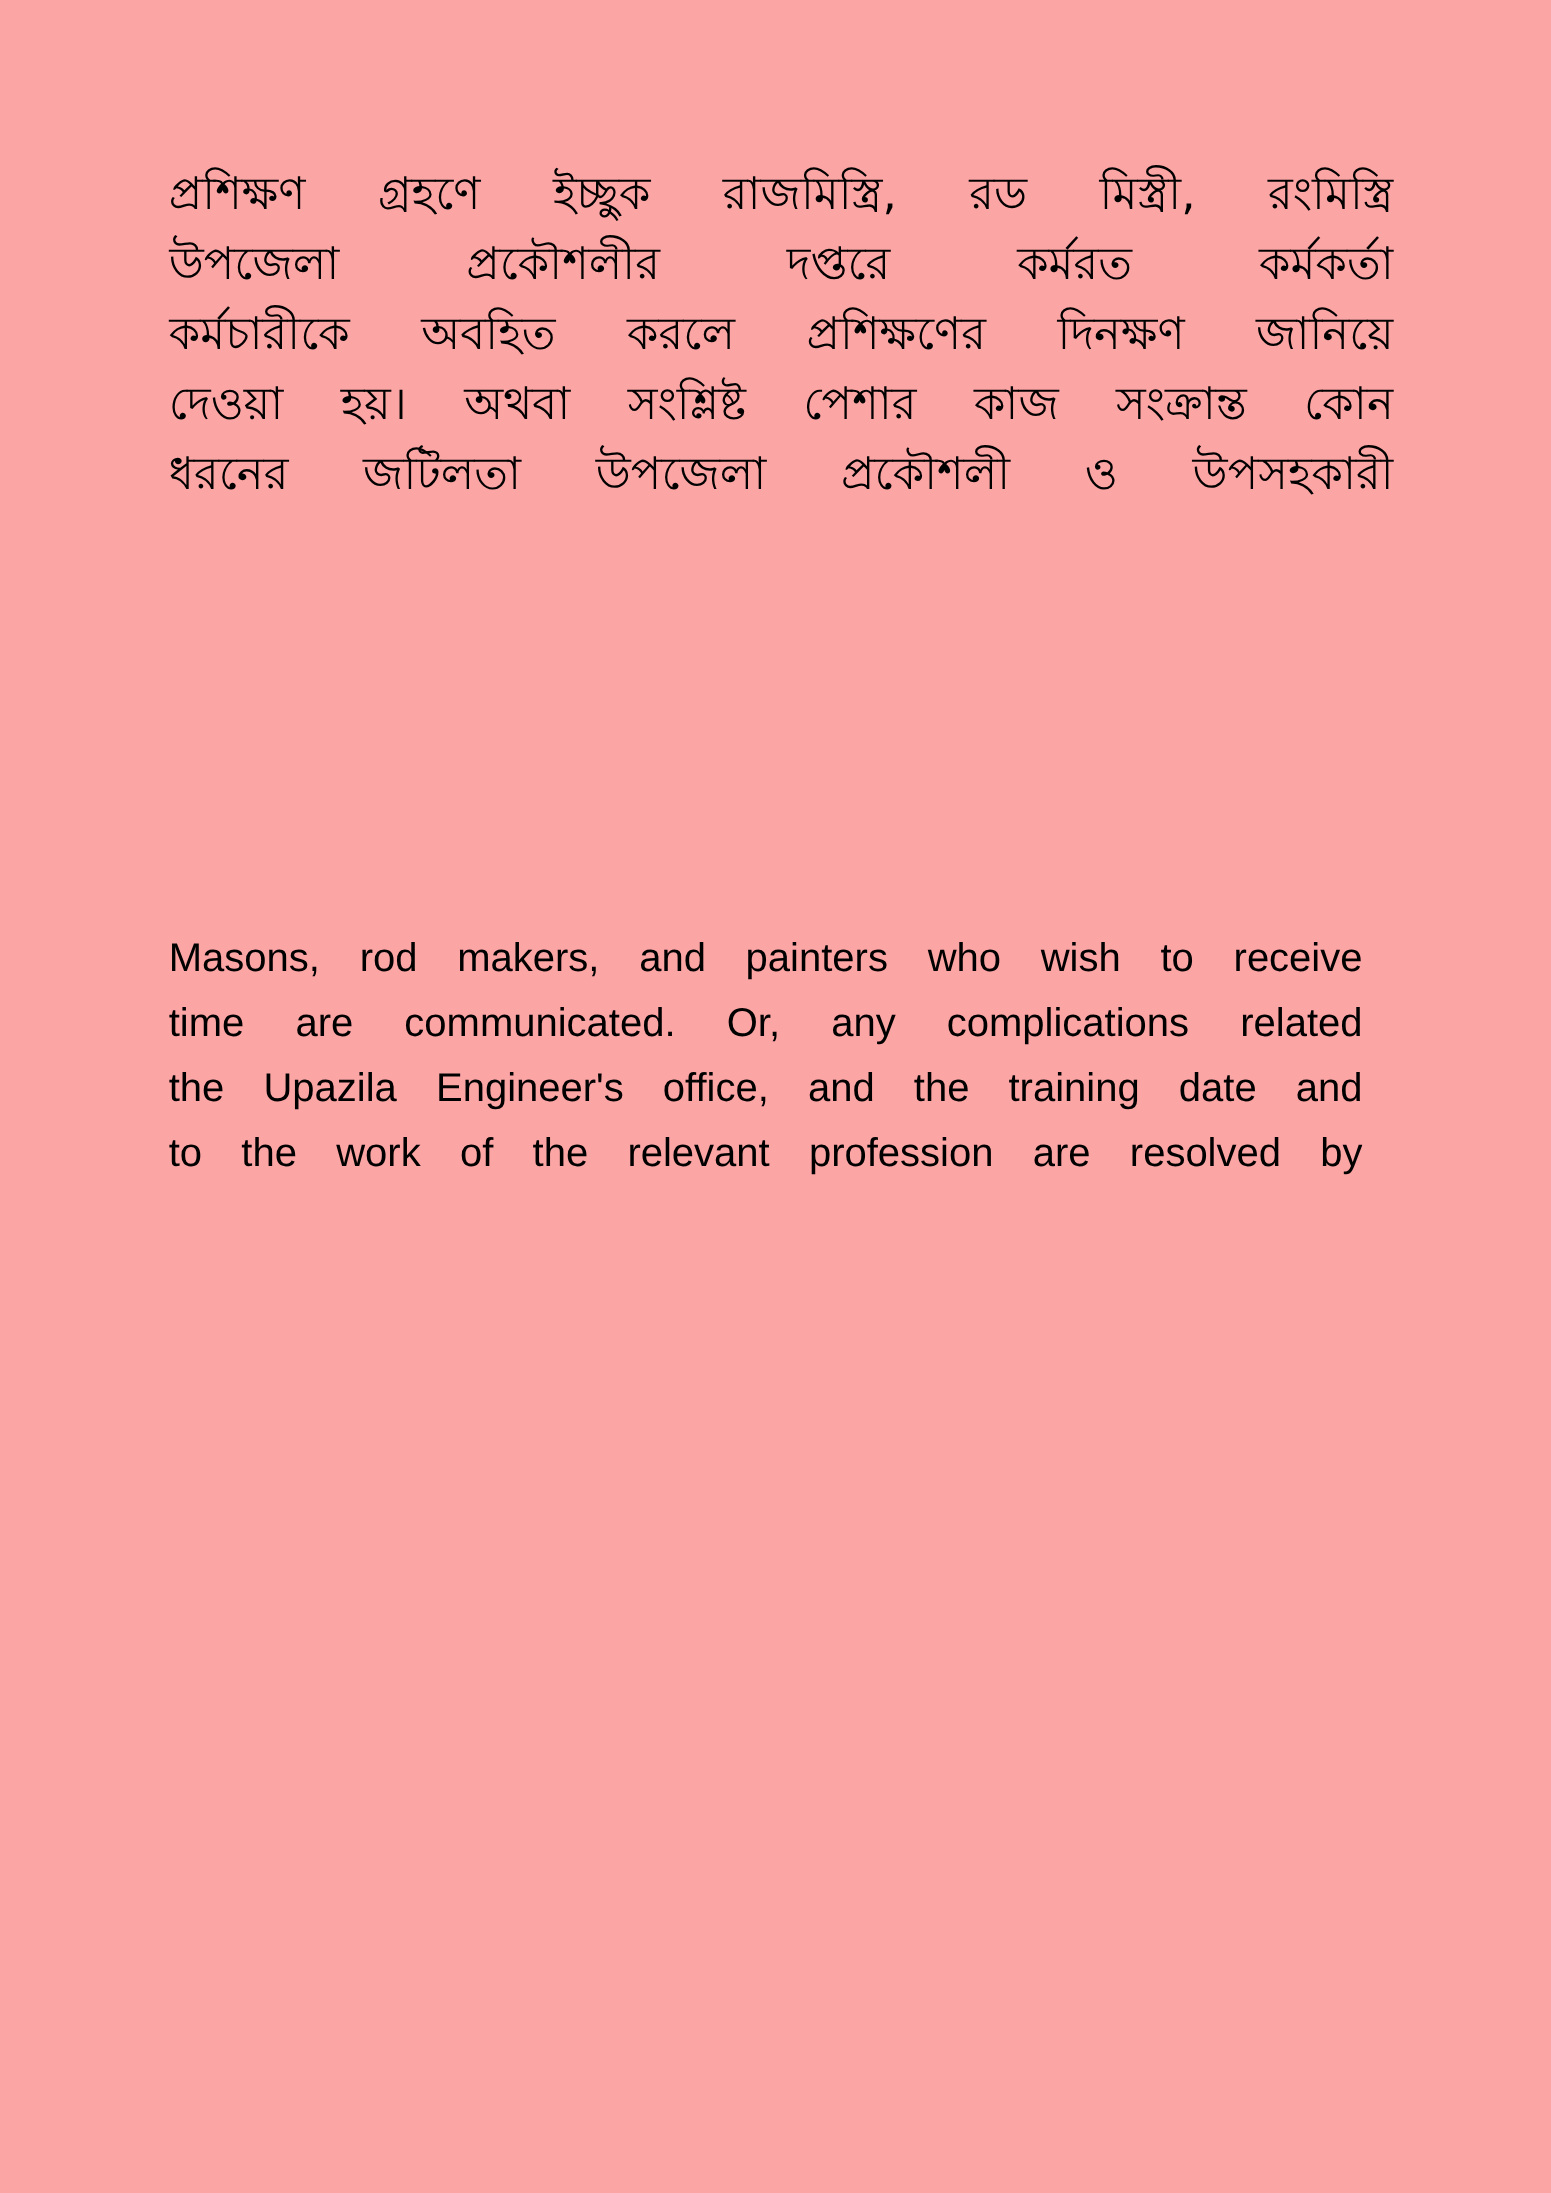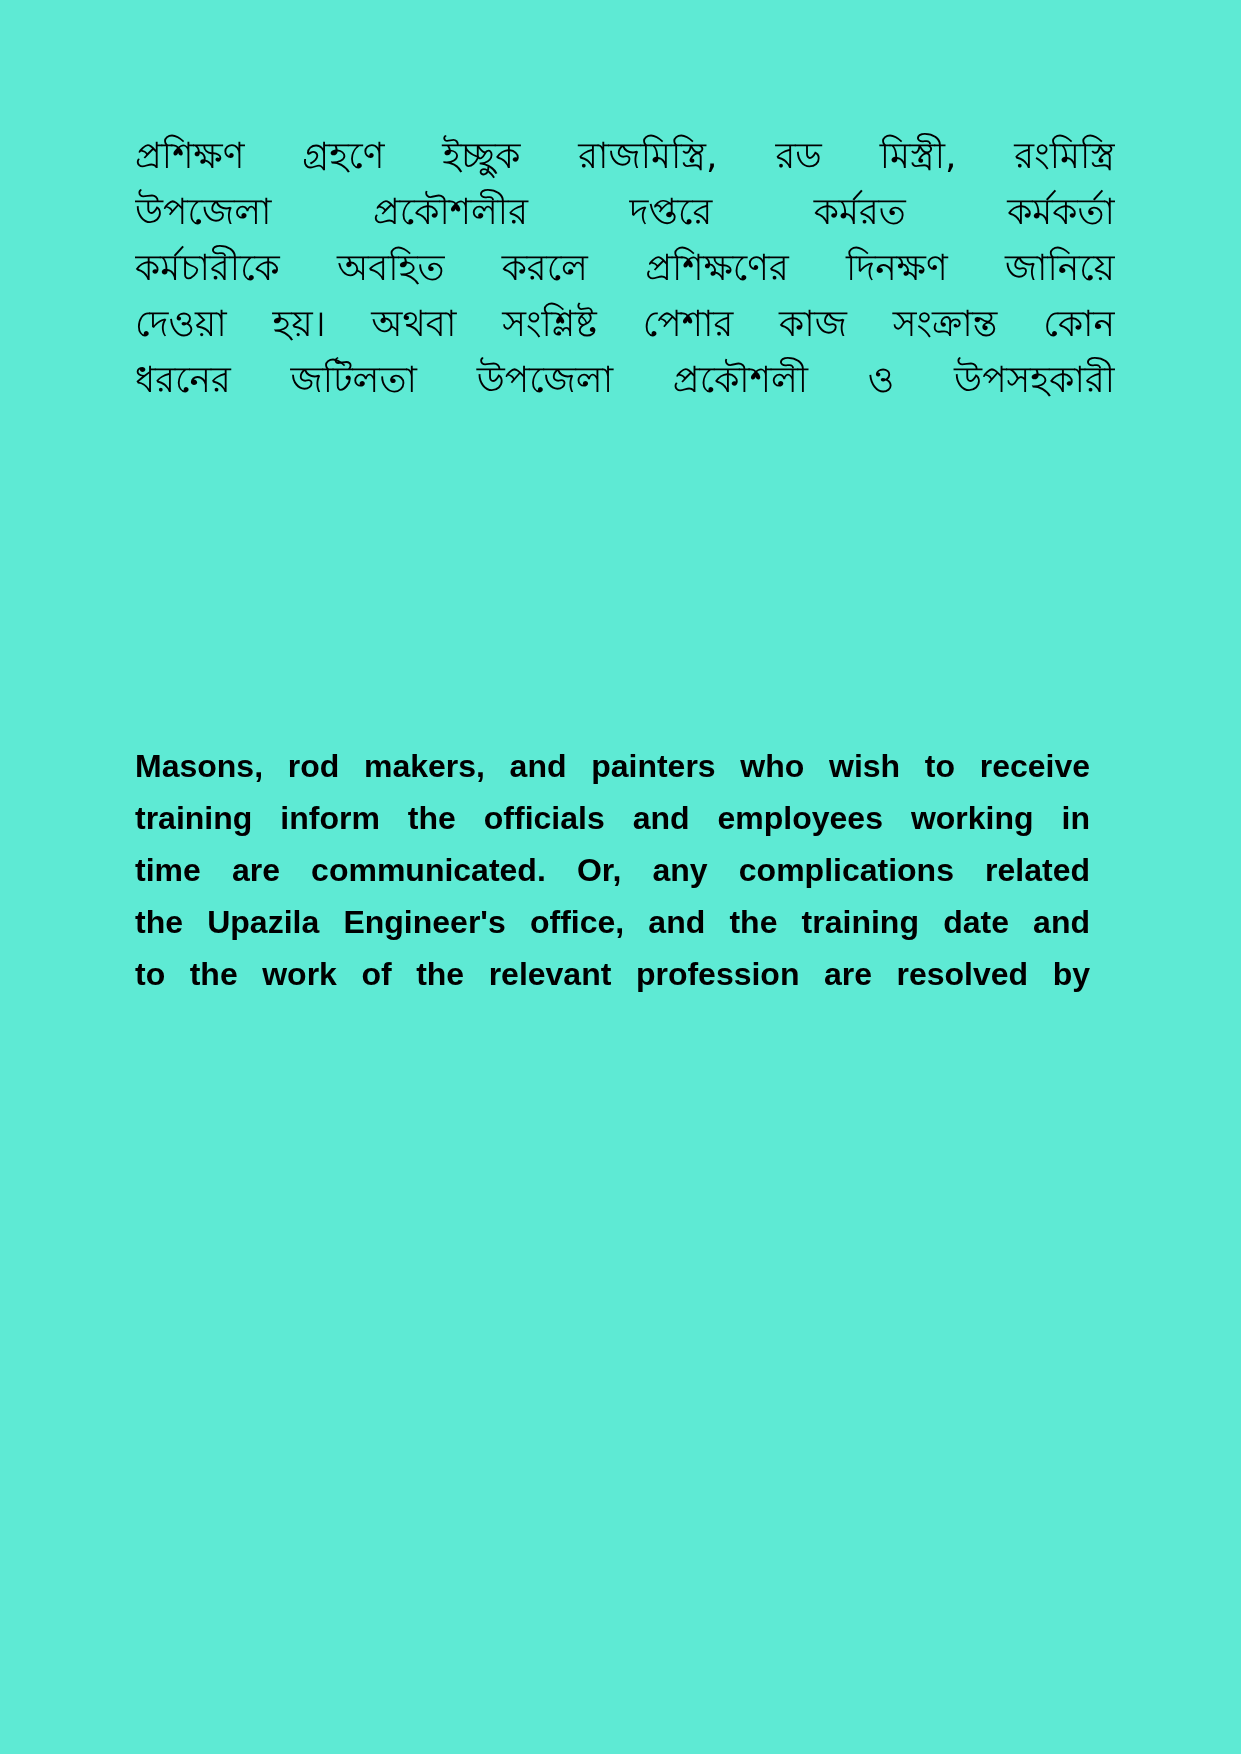--- a/index.html
+++ b/index.html
@@ -4,21 +4,21 @@
 <style>
   html, body {
     margin: 0;
     padding: 0;
     background: #ffffff;
   }
   .page {
     position: relative;
     width: 1241px;
     height: 1754px;
-    background: #5eead4;
+    background: #fca5a5;
     color: #000000;
     overflow: hidden;
   }
   .para {
     position: absolute;
     left: 135px;
   }
   .para-bn {
     top: 128px;
     width: 980px;
@@ -33,40 +33,39 @@
     font-size: 32px;
     line-height: 52px;
   }
   .line {
     text-align: justify;
     text-align-last: justify;
     overflow: hidden;
     white-space: normal;
   }
   .para-bn .line { height: 56px; }
-  .para-en .line { height: 52px; font-weight: bold; }
+  .para-en .line { height: 52px; }
   .line.last {
     text-align: left;
     text-align-last: left;
   }
 </style>
 </head>
 <body>
 
 <div class="page">
 
   <div class="para para-bn" lang="bn">
     <div class="line">প্রশিক্ষণ গ্রহণে ইচ্ছুক রাজমিস্ত্রি, রড মিস্ত্রী, রংমিস্ত্রি</div>
     <div class="line">উপজেলা প্রকৌশলীর দপ্তরে কর্মরত কর্মকর্তা</div>
     <div class="line">কর্মচারীকে অবহিত করলে প্রশিক্ষণের দিনক্ষণ জানিয়ে</div>
     <div class="line">দেওয়া হয়। অথবা সংশ্লিষ্ট পেশার কাজ সংক্রান্ত কোন</div>
     <div class="line">ধরনের জটিলতা উপজেলা প্রকৌশলী ও উপসহকারী</div>
   </div>
 
   <div class="para para-en" lang="en">
     <div class="line">Masons, rod makers, and painters who wish to receive</div>
-    <div class="line">training inform the officials and employees working in</div>
     <div class="line">time are communicated. Or, any complications related</div>
     <div class="line">the Upazila Engineer's office, and the training date and</div>
     <div class="line">to the work of the relevant profession are resolved by</div>
   </div>
 
 </div>
 
 </body></html>

